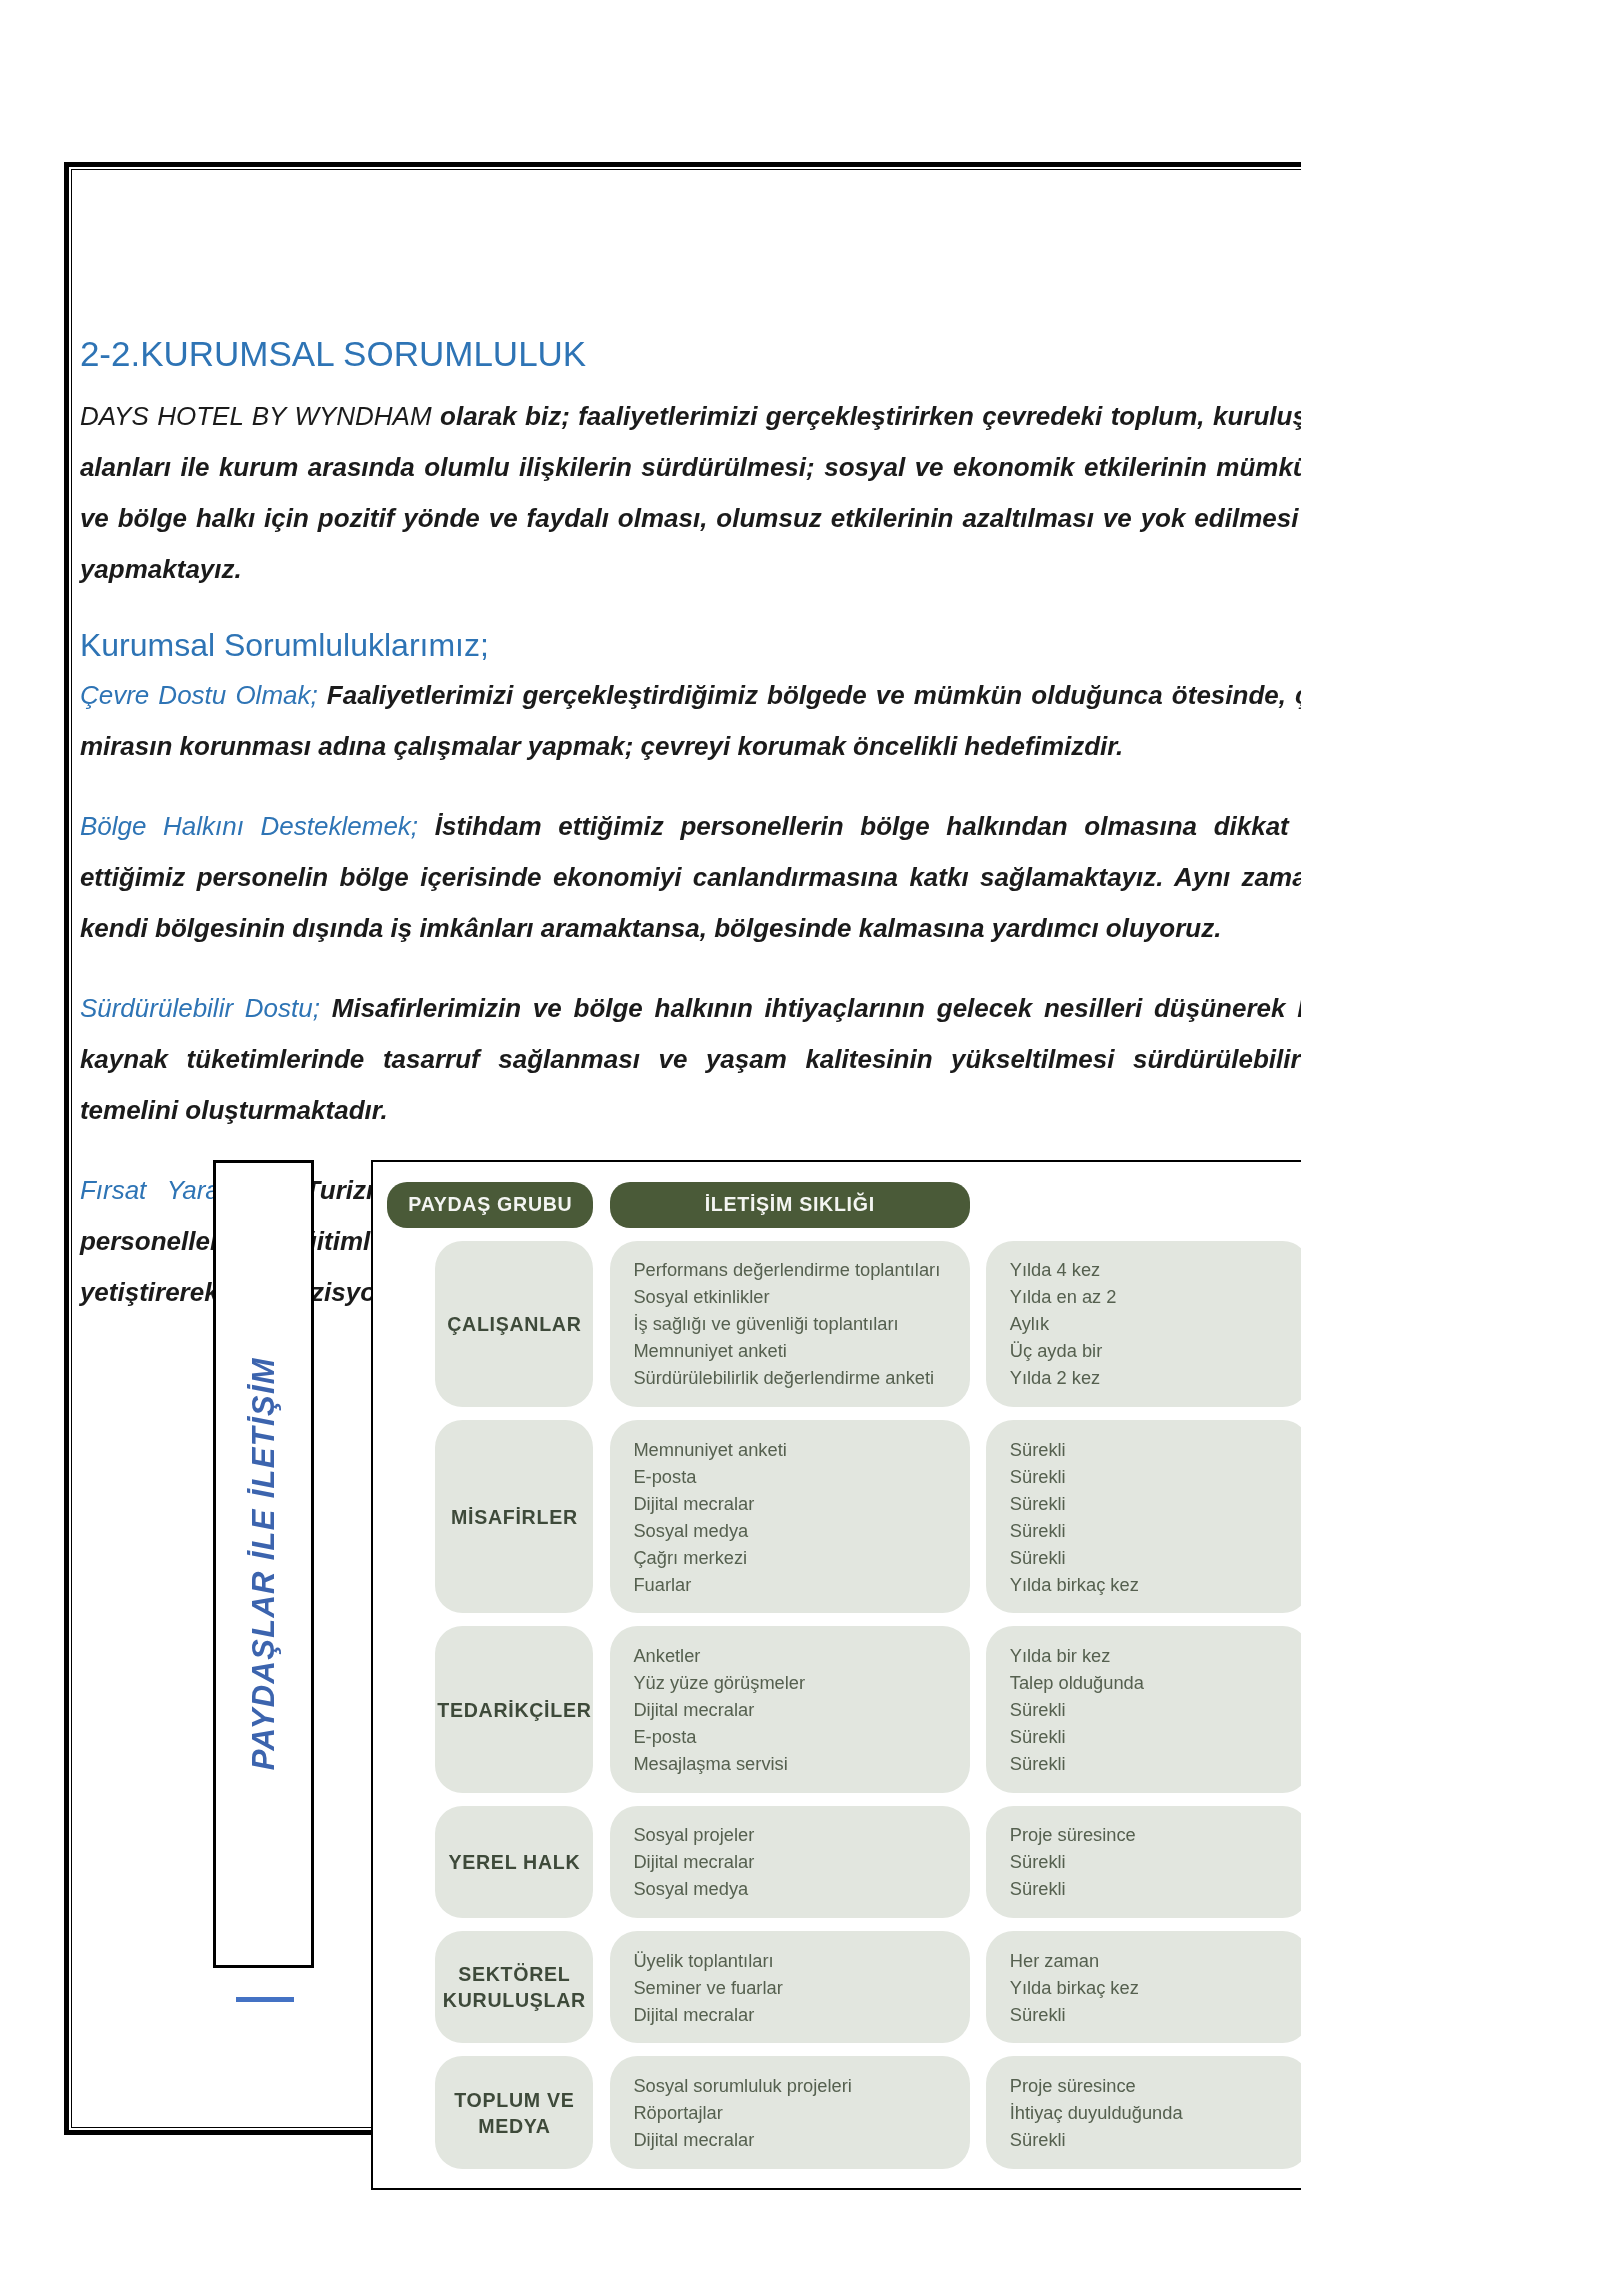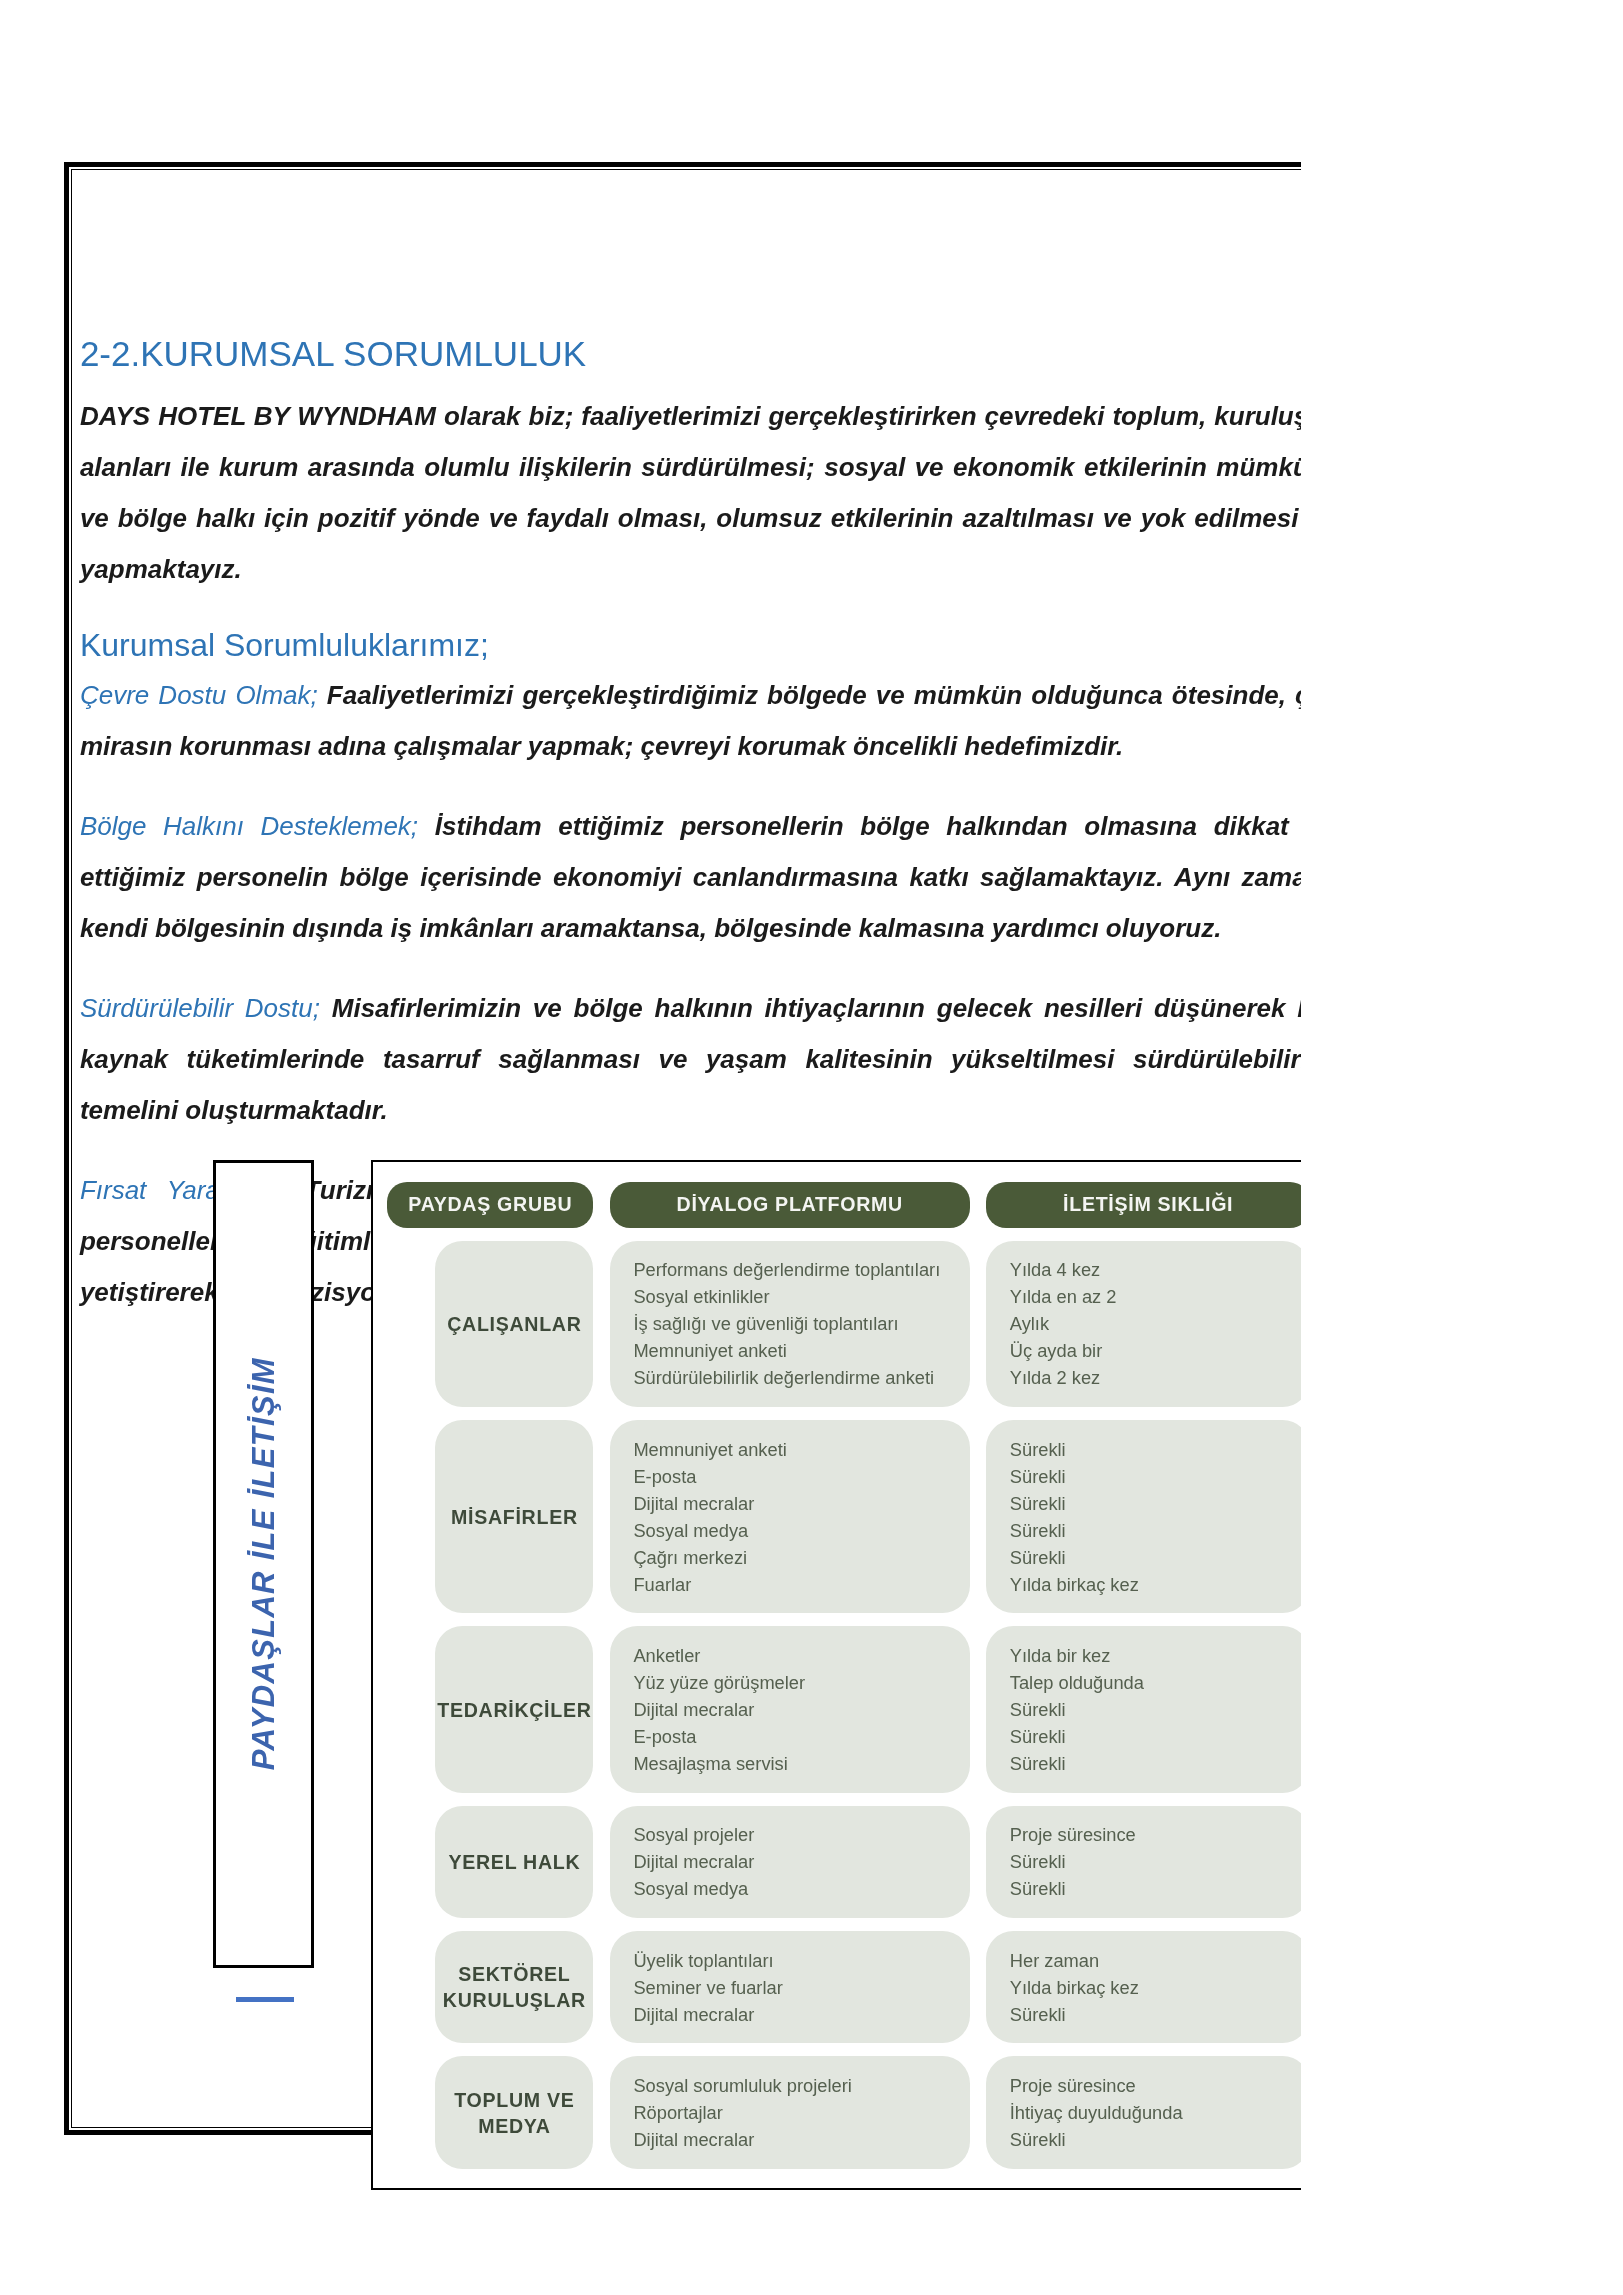--- a/index.html
+++ b/index.html
@@ -26,21 +26,21 @@
   h1.heading{
     margin:0 0 17px 0;
     font-size:35px;font-weight:400;color:#2E74B5;letter-spacing:0px;
   }
   p.body{
     margin:0 0 29px 0;
     font-size:26px;line-height:51px;
     font-style:italic;font-weight:600;color:#1b1b1b;
     text-align:justify;
   }
-  p.body .brand{font-weight:700;}
+  p.body .brand{font-weight:400;}
   p.subhead{
     margin:0 0 3.9px 0;
     font-size:32px;line-height:42px;
     font-weight:400;color:#2E74B5;font-style:normal;
   }
   .lead{color:#2E74B5;font-style:italic;font-weight:500;}
   
   .figure{
     position:absolute;left:213px;top:1160px;
     display:flex;gap:57px;align-items:flex-start;
@@ -125,21 +125,20 @@
   </div>
 
   <div class="figure">
     <div class="vbox">
       <span class="vlabel">PAYDAŞLAR İLE İLETİŞİM</span>
     </div>
 
     <div class="stk-table">
       <div class="thead">
         <div class="th">PAYDAŞ GRUBU</div>
-        <div class="th">DİYALOG PLATFORMU</div>
         <div class="th">İLETİŞİM SIKLIĞI</div>
       </div>
 
       <div class="trow r1">
         <div class="cell group">ÇALIŞANLAR</div>
         <div class="cell lines">Performans değerlendirme toplantıları
 Sosyal etkinlikler
 İş sağlığı ve güvenliği toplantıları
 Memnuniyet anketi
 Sürdürülebilirlik değerlendirme anketi</div>

